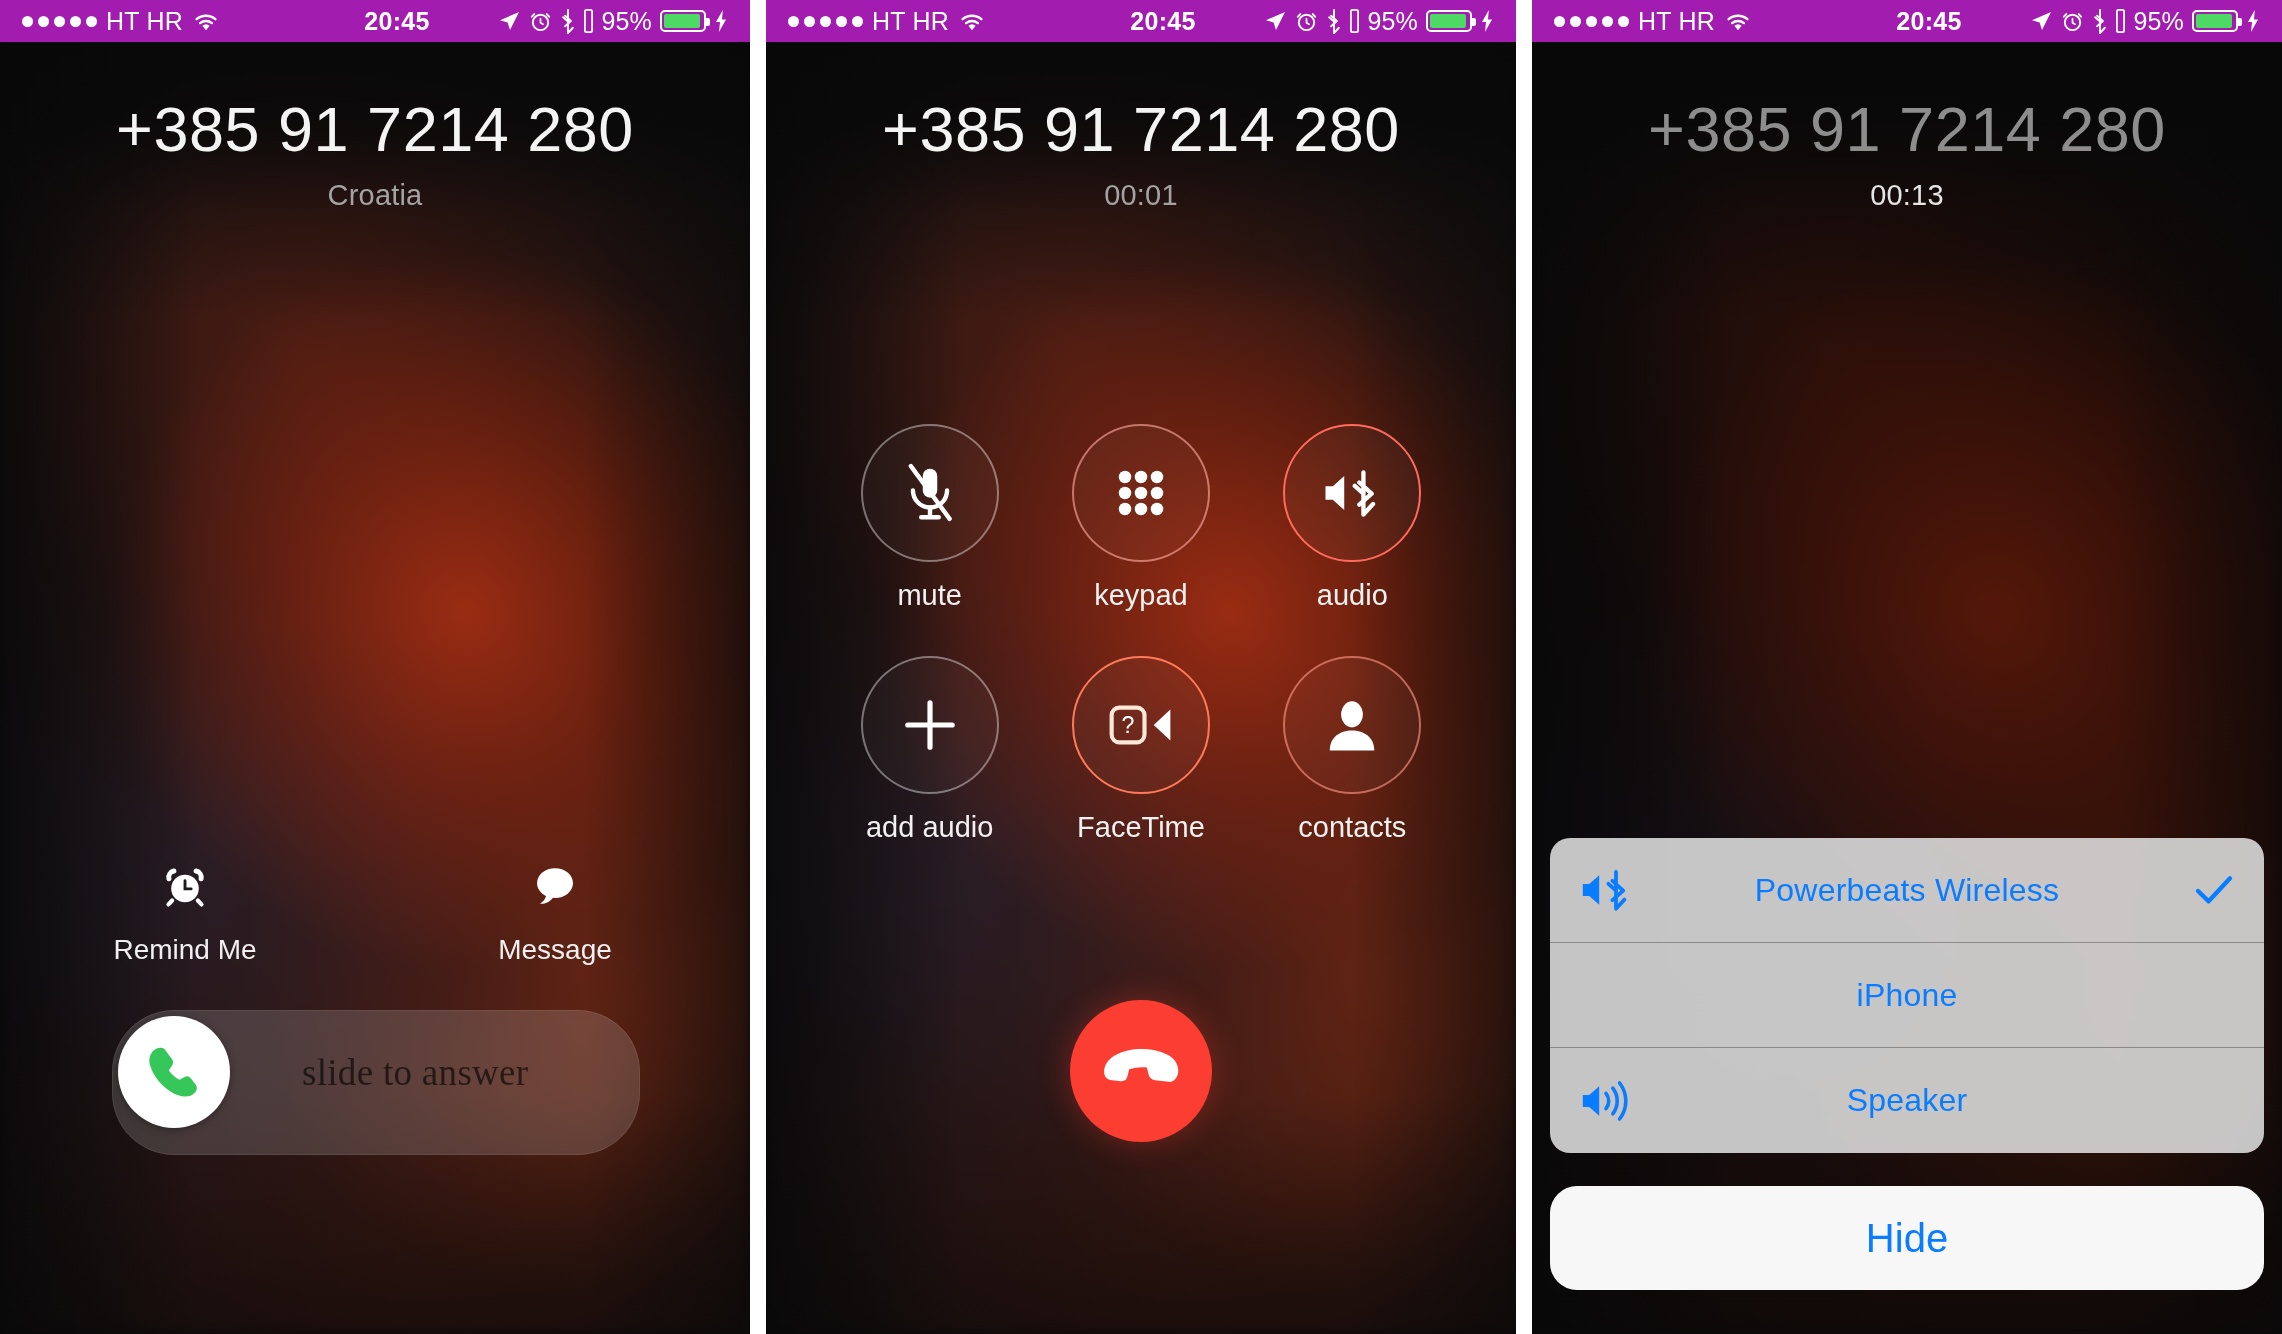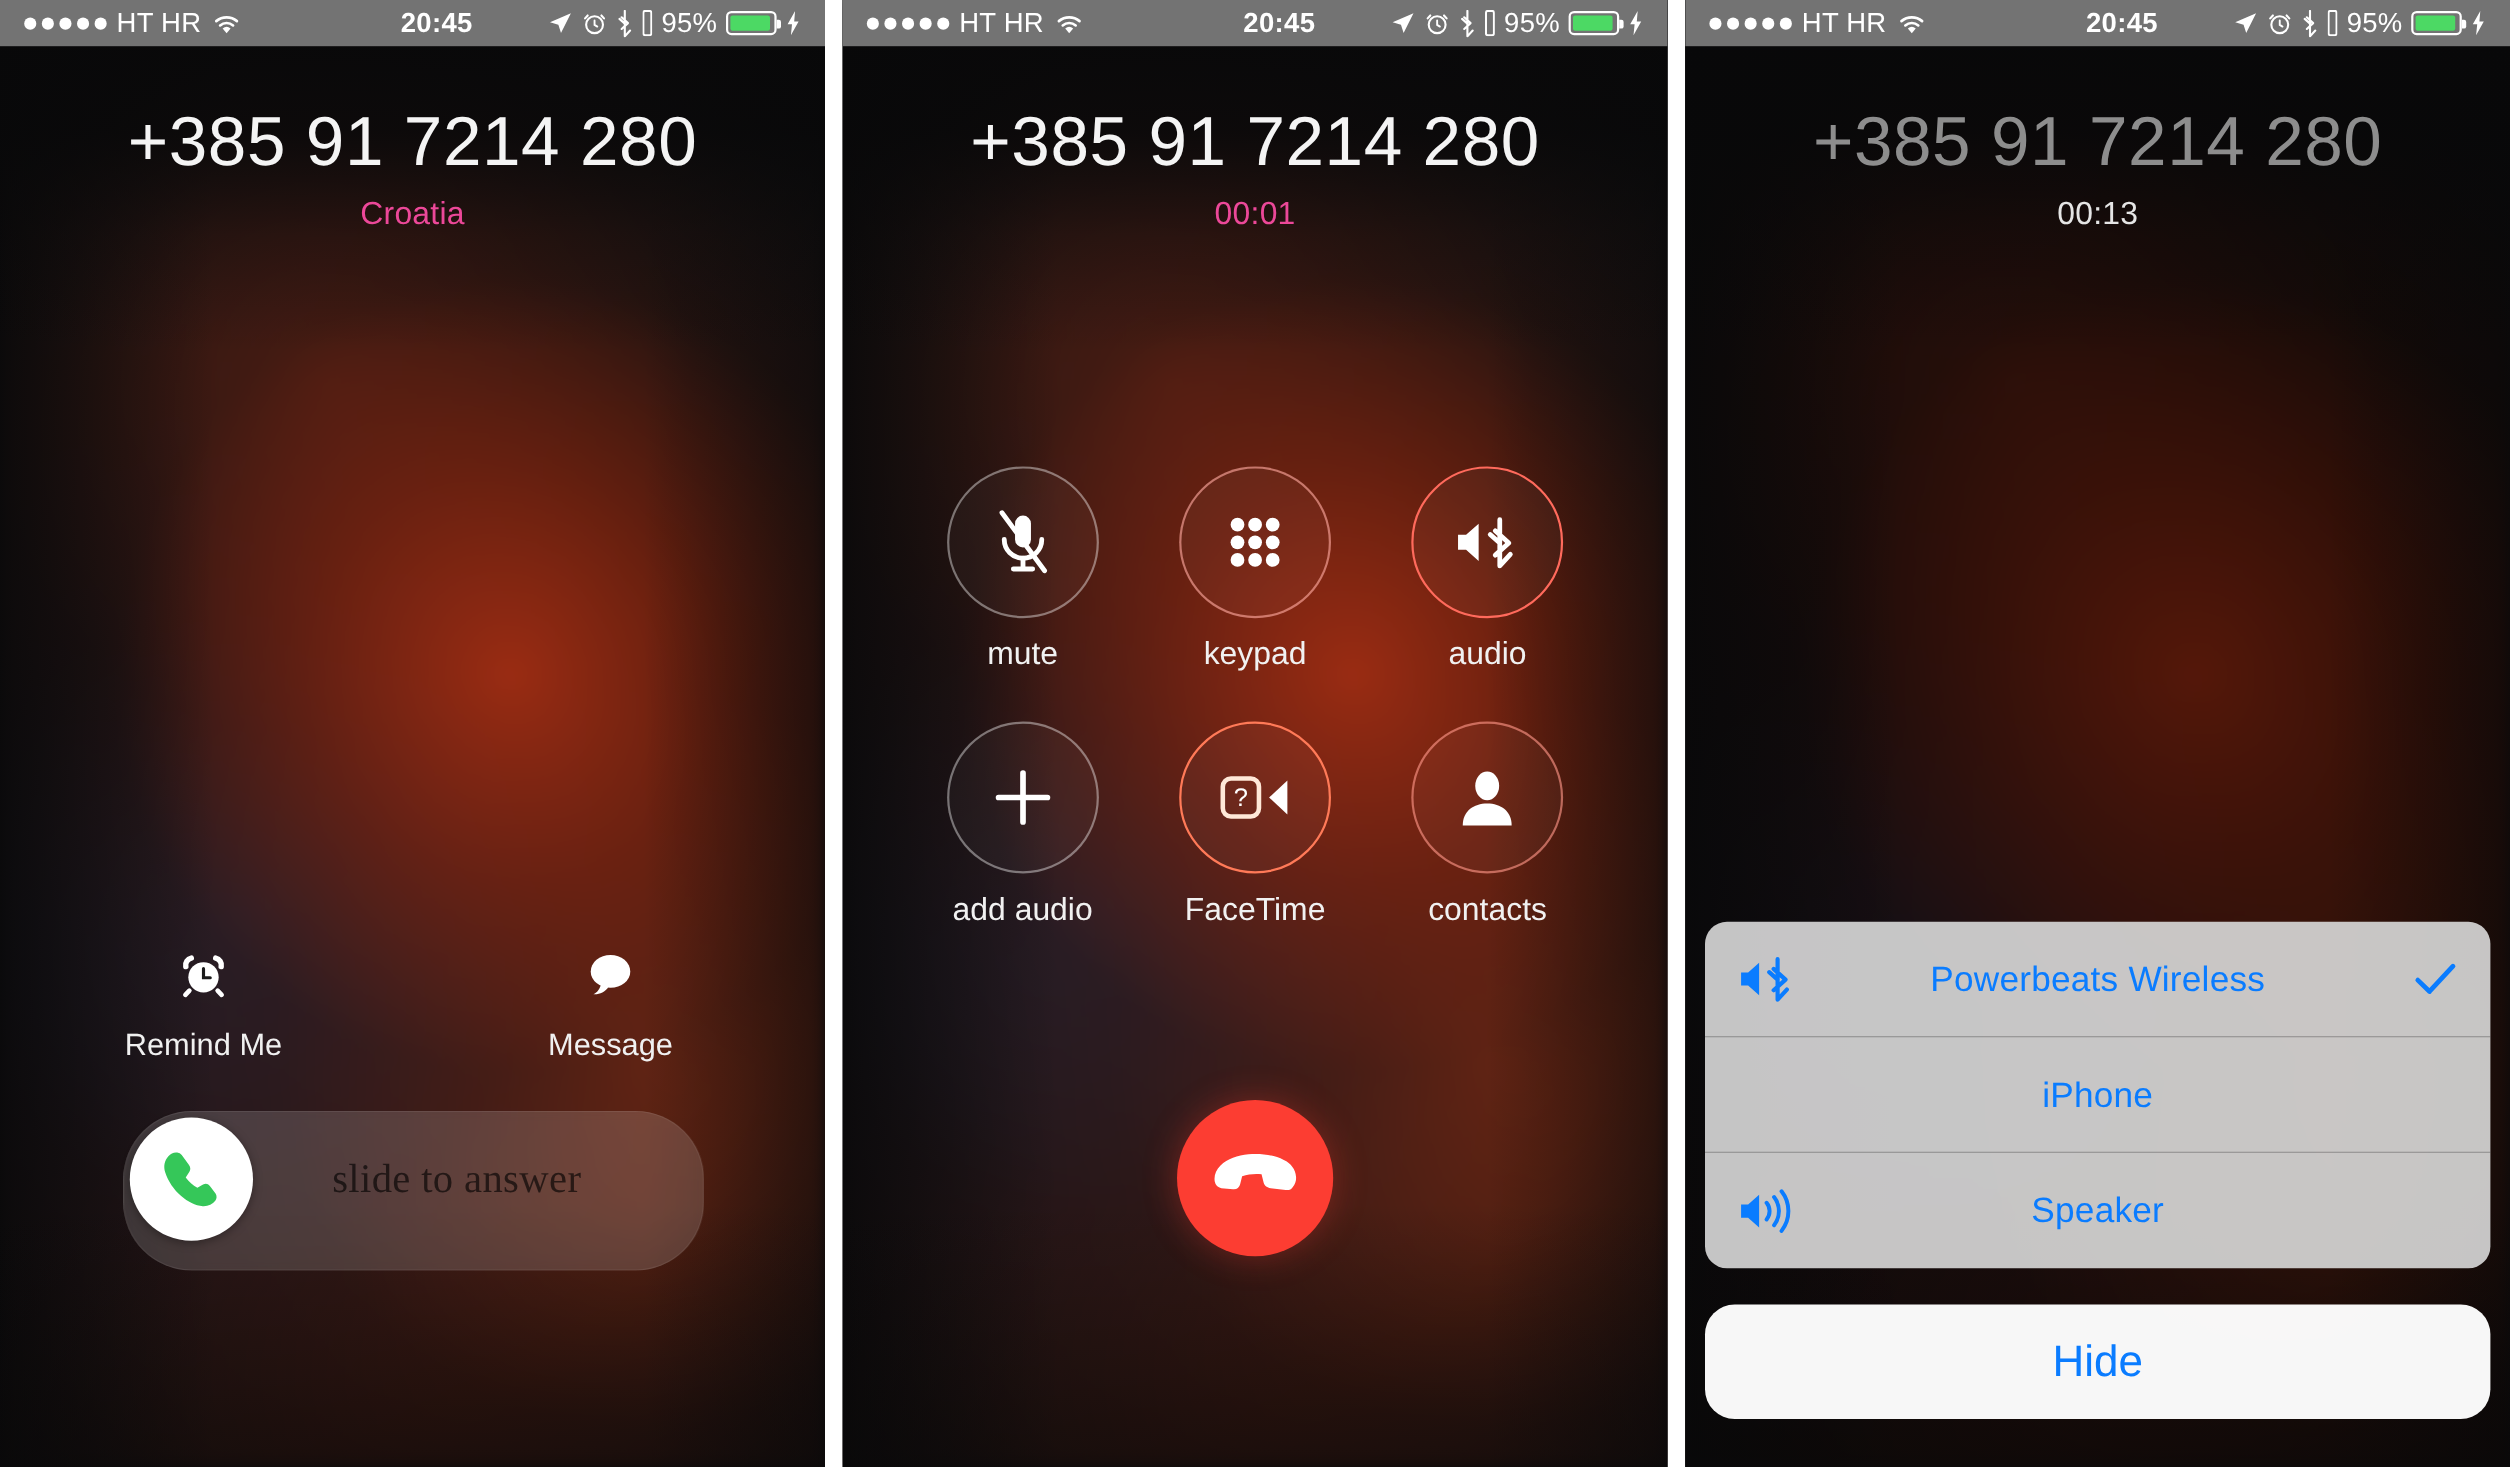--- a/index.html
+++ b/index.html
@@ -51,21 +51,21 @@
   }
 
   
   .statusbar {
     position: absolute; top: 0; left: 0; right: 0;
     height: 42px;
     display: flex; align-items: center;
     padding: 0 22px;
     color: #ffffff;
     z-index: 40;
-    background: #737373;
+    background: #a21caf;
   }
   .sb-left { display: flex; align-items: center; gap: 9px; flex: 1 1 0; }
   .sb-center { display: flex; align-items: center; justify-content: center; flex: 0 0 auto; }
   .sb-right { display: flex; align-items: center; justify-content: flex-end; gap: 8px; flex: 1 1 0; }
   .dots { display: flex; gap: 5px; align-items: center; }
   .dots i { width: 11px; height: 11px; border-radius: 50%; background: #ffffff; display: block; }
   .carrier { font-size: 25px; letter-spacing: 0.2px; font-weight: 400; }
   .sb-time { font-size: 25px; font-weight: 600; letter-spacing: 0.3px; margin-left: 44px; }
   .sb-batt-pct { font-size: 25px; font-weight: 400; letter-spacing: 0.2px; }
   .batt {
@@ -84,21 +84,21 @@
     position: absolute; top: 96px; left: 0; right: 0;
     text-align: center; z-index: 30;
   }
   .phone-number {
     font-size: 63px; font-weight: 300; color: #f4f4f4;
     letter-spacing: 0.5px; line-height: 1.05; white-space: nowrap;
   }
   .phone-number.dimmed { color: #8d8d8d; }
   .sub-label {
     margin-top: 17px;
-    font-size: 29px; font-weight: 400; color: #ec4899; letter-spacing: 0.2px;
+    font-size: 29px; font-weight: 400; color: #a3a3a3; letter-spacing: 0.2px;
   }
   .sub-label.dimmed { color: #e5e5e5; }
 
   
   .incoming-actions {
     position: absolute; left: 0; right: 10px; top: 860px;
     display: flex; z-index: 30;
   }
   .ia-item {
     flex: 1 1 0; display: flex; flex-direction: column; align-items: center;

